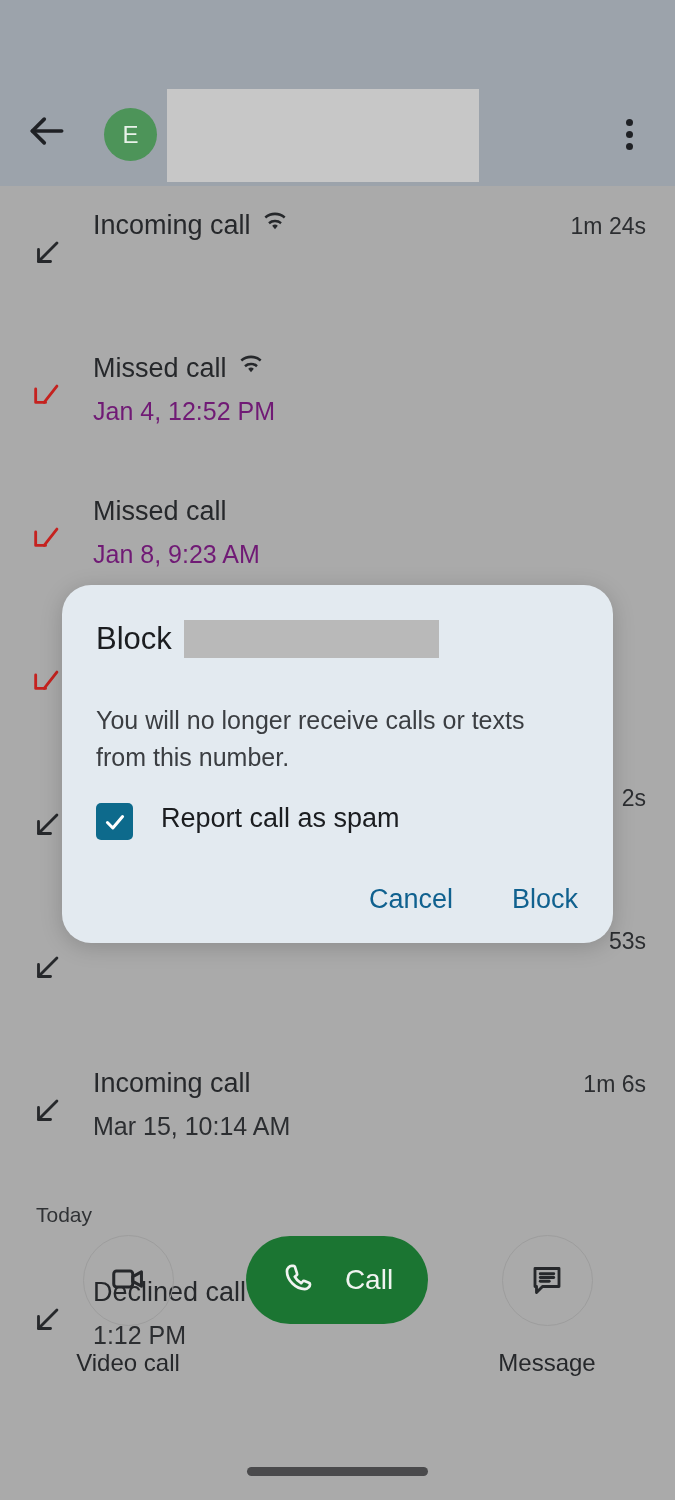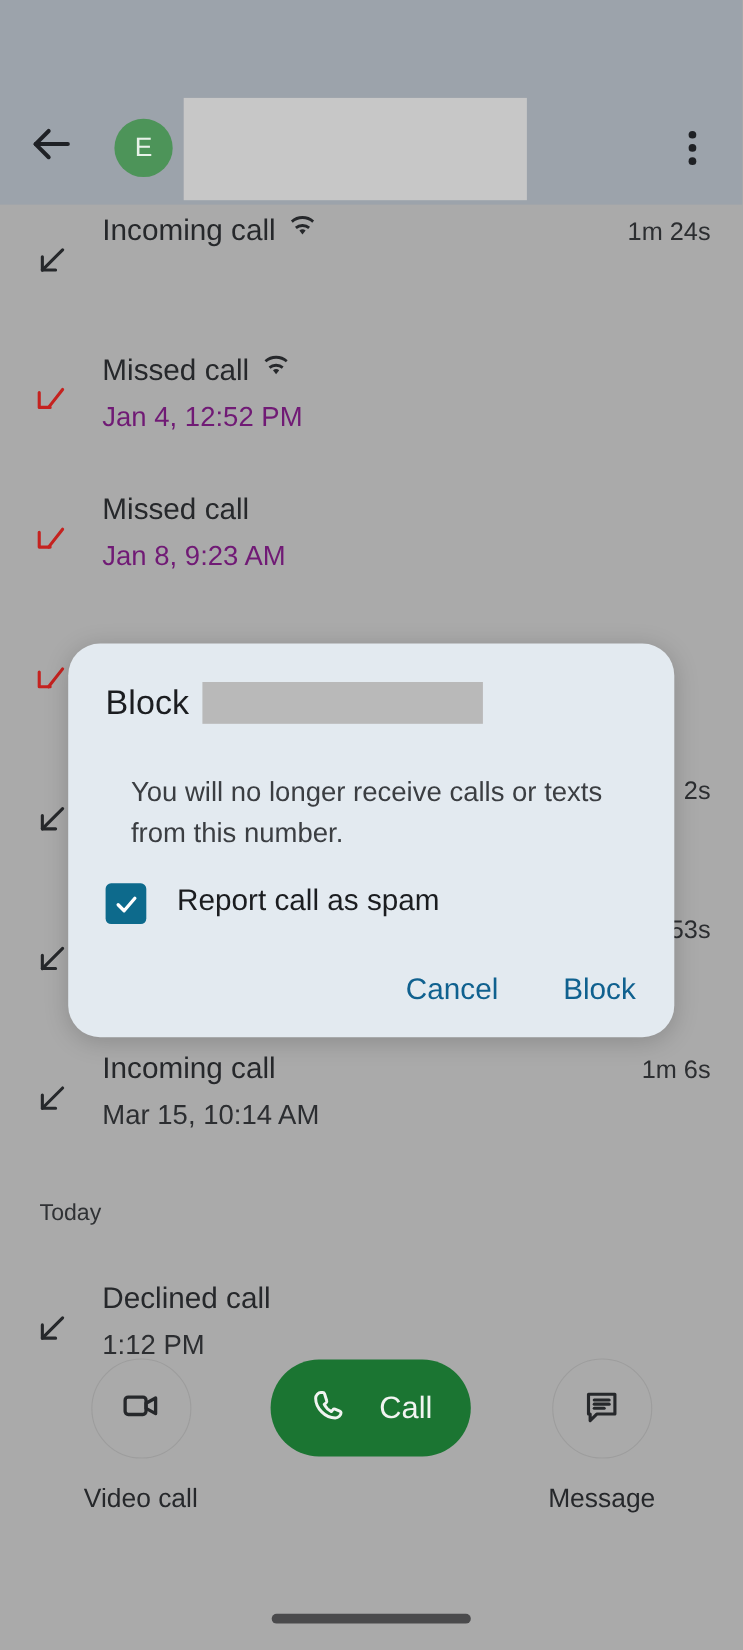--- a/index.html
+++ b/index.html
@@ -41,21 +41,21 @@
   .overflow{
     position:absolute; right:22px; top:110px;
     width:48px; height:48px;
     display:flex; flex-direction:column; align-items:center; justify-content:center; gap:5px;
   }
   .overflow i{ display:block; width:7px; height:7px; border-radius:50%; background:#1f2125; }
 
   
   .list{ position:absolute; left:0; top:186px; width:675px; }
 
-  .row{ position:relative; height:127px; }
+  .row{ position:relative; height:127px;margin-top:16px; }
   .row .ico{
     position:absolute; left:30px; top:34px;
     width:34px; height:34px;
   }
   .row .title{
     position:absolute; left:93px; top:6px;
     font-size:27px; color:#26282b; line-height:34px;
     display:flex; align-items:center; gap:11px; white-space:nowrap;
   }
   .row .sub{
@@ -113,21 +113,21 @@
     overflow:hidden;
   }
   .dlg-title{
     position:absolute; left:34px; top:32px;
     display:flex; align-items:center; gap:12px;
     font-size:31px; color:#1b1d20; line-height:44px;
   }
   .dlg-title-redaction{ width:255px; height:38px; background:#b9b9b9; }
   .dlg-body{
     position:absolute; left:34px; top:117px; width:478px;
-    font-size:25px; line-height:37px; color:#3b3e42;margin-left:23px;
+    font-size:25px; line-height:37px; color:#3b3e42;
   }
   .dlg-check-row{
     position:absolute; left:34px; top:218px;
     display:flex; gap:28px;
   }
   .checkbox{
     width:37px; height:37px; border-radius:5px;
     background:#0d6a8c;
     display:flex; align-items:center; justify-content:center;
   }

